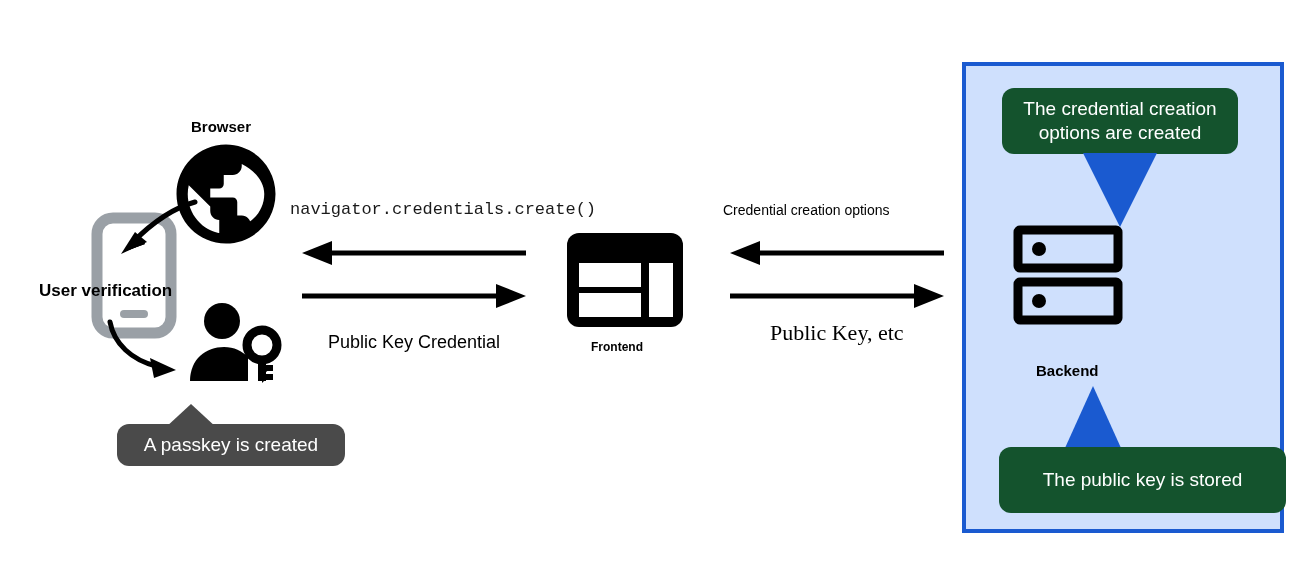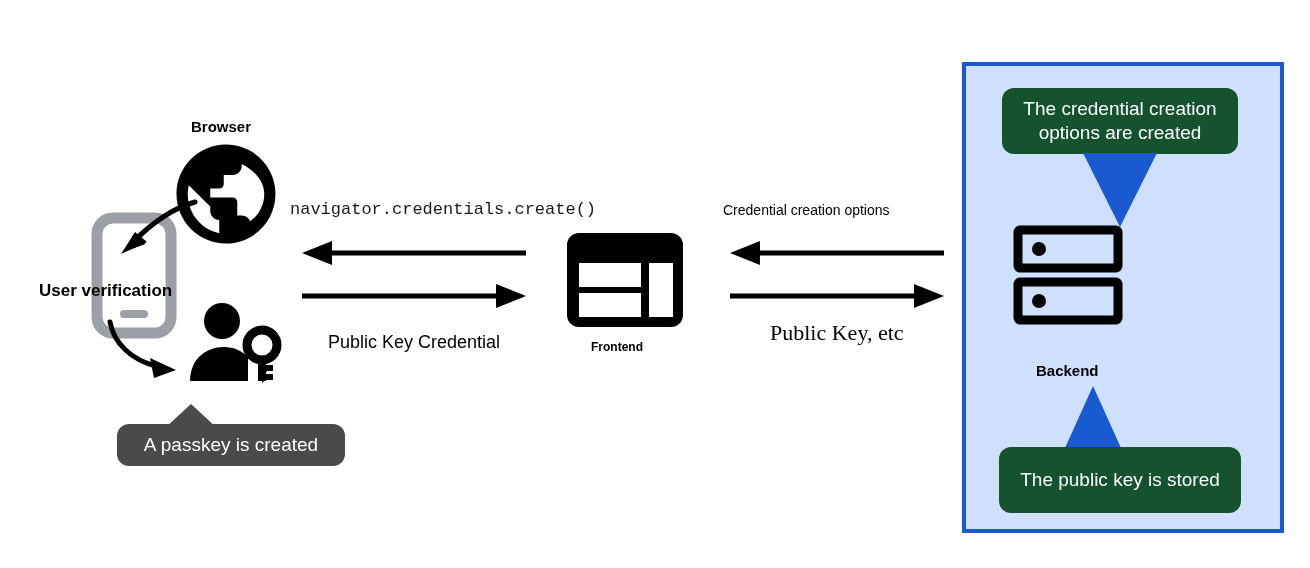--- a/index.html
+++ b/index.html
@@ -190,15 +190,15 @@
       <circle cx="26" cy="23" r="7" fill="#000000"></circle>
       <rect x="5" y="56" width="100" height="38" rx="2" fill="none" stroke="#000000" stroke-width="9"></rect>
       <circle cx="26" cy="75" r="7" fill="#000000"></circle>
     </svg>
   </div>
 
   <div class="abs lbl lbl-bold" style="left:1036px; top:345px; font-size:15px;margin-top:17px;">Backend</div>
 
   <div class="abs tail tail-up-blue" style="left:1065px; top:386px;"></div>
 
-  <div class="abs callout callout-blue" style="left:999px; top:447px; width:242px; height:66px; font-size:19px; padding:0 20px;">The public key is stored</div>
+  <div class="abs callout callout-blue" style="left:999px; top:447px; width:287px; height:66px; font-size:19px; padding:0 20px;">The public key is stored</div>
 
 </div>
 
 </body></html>

